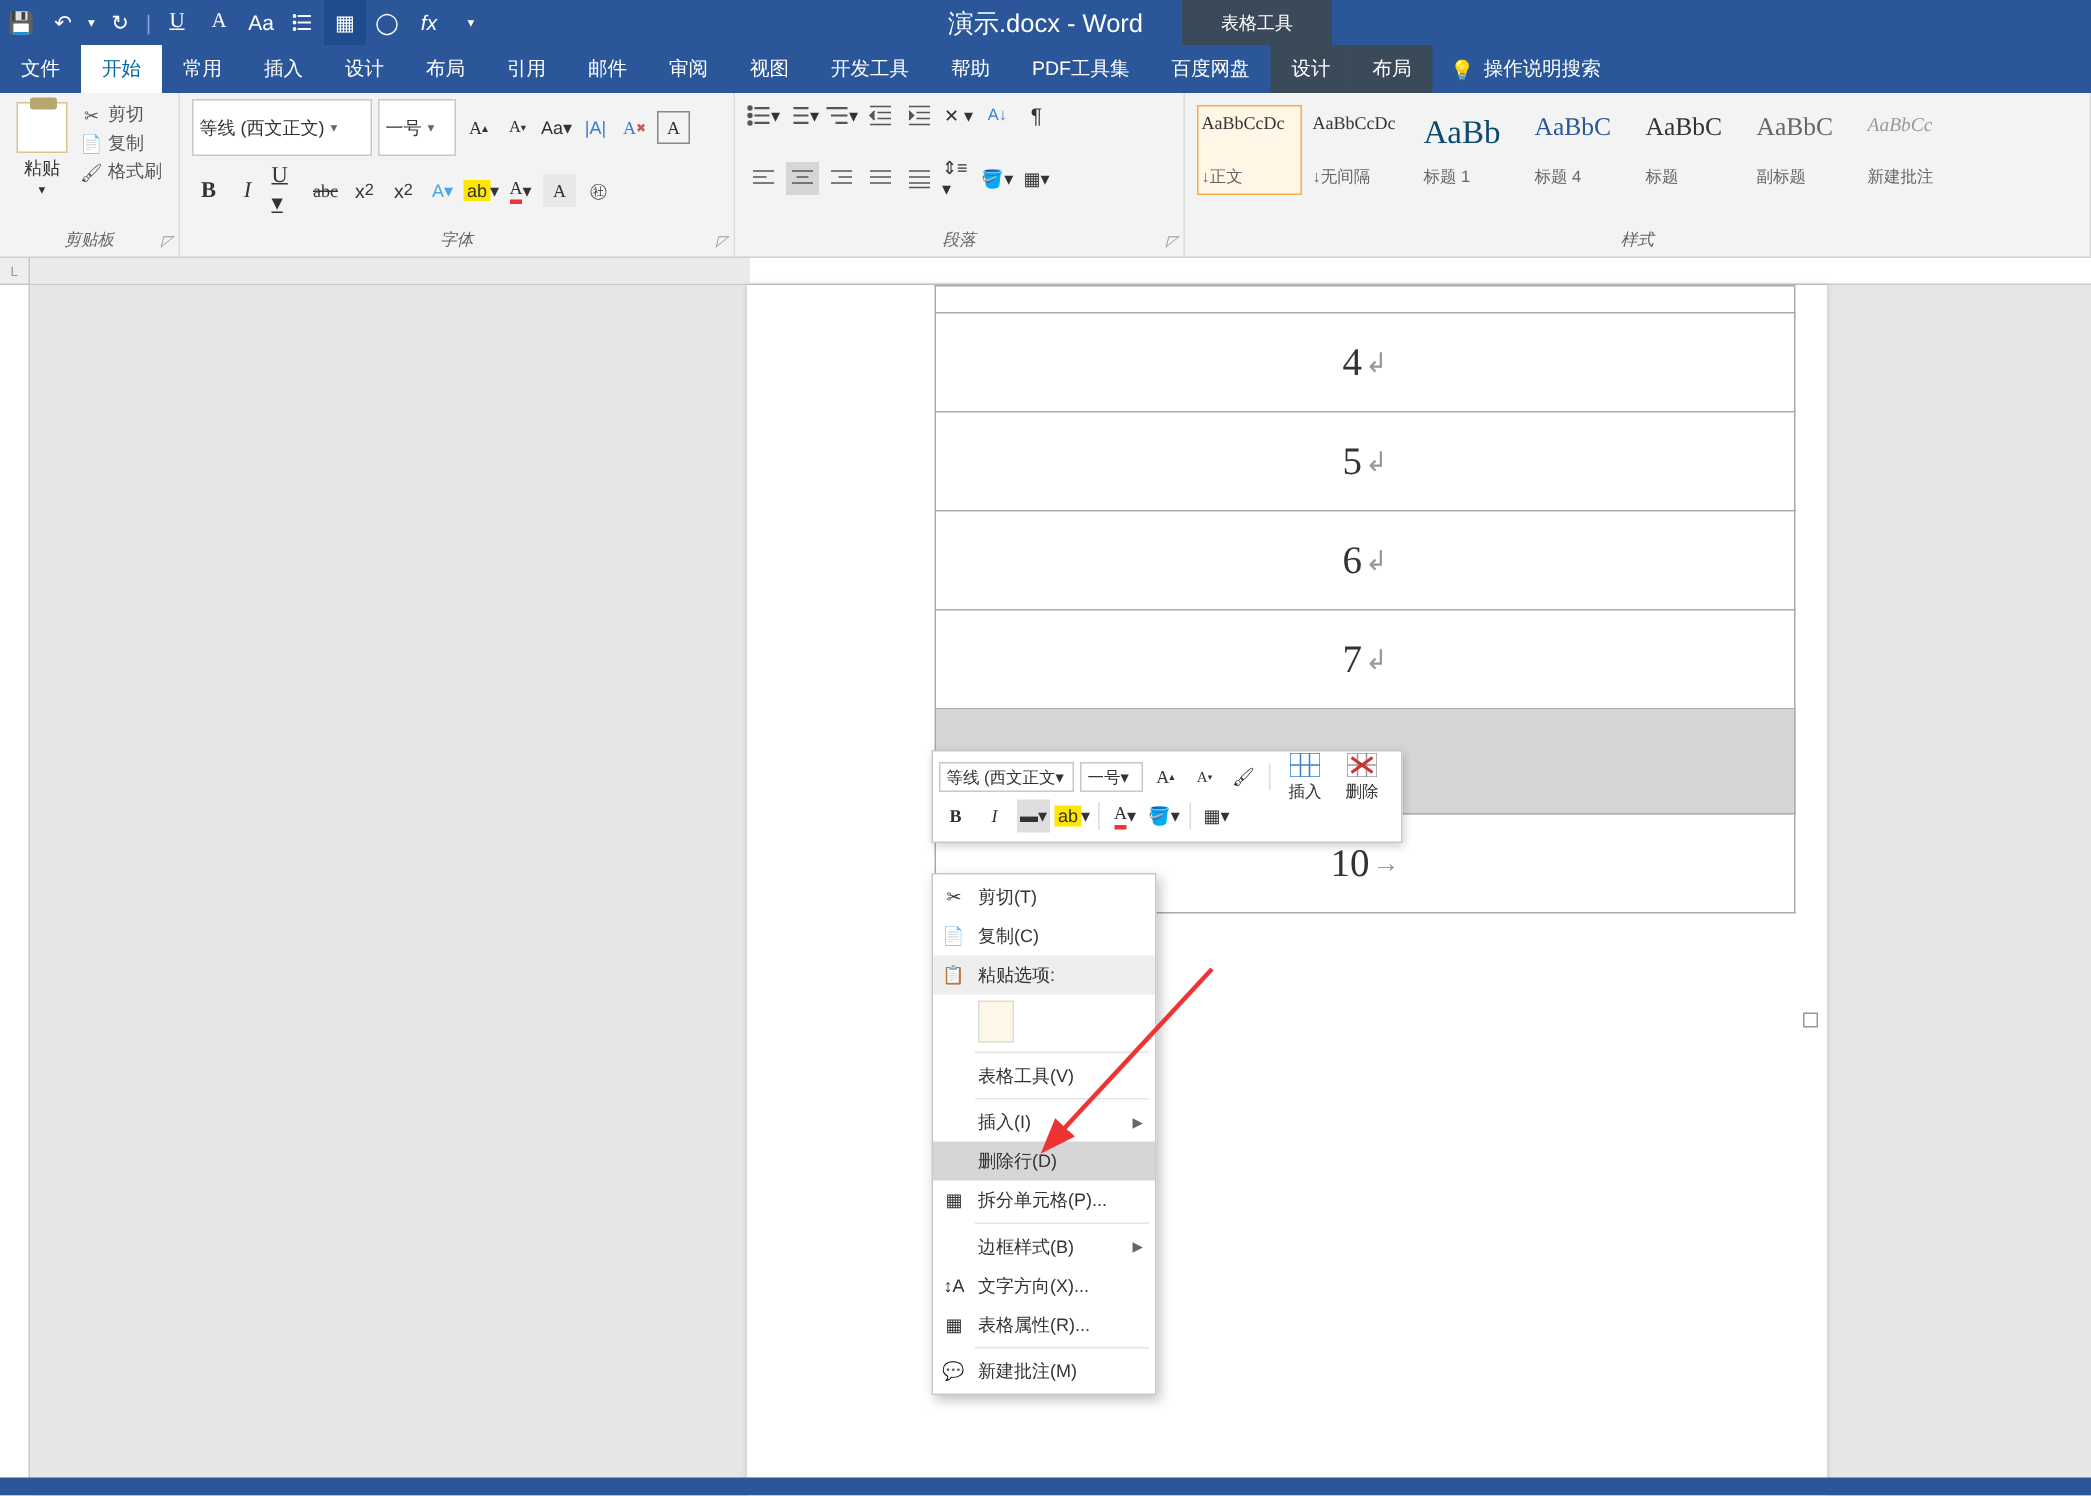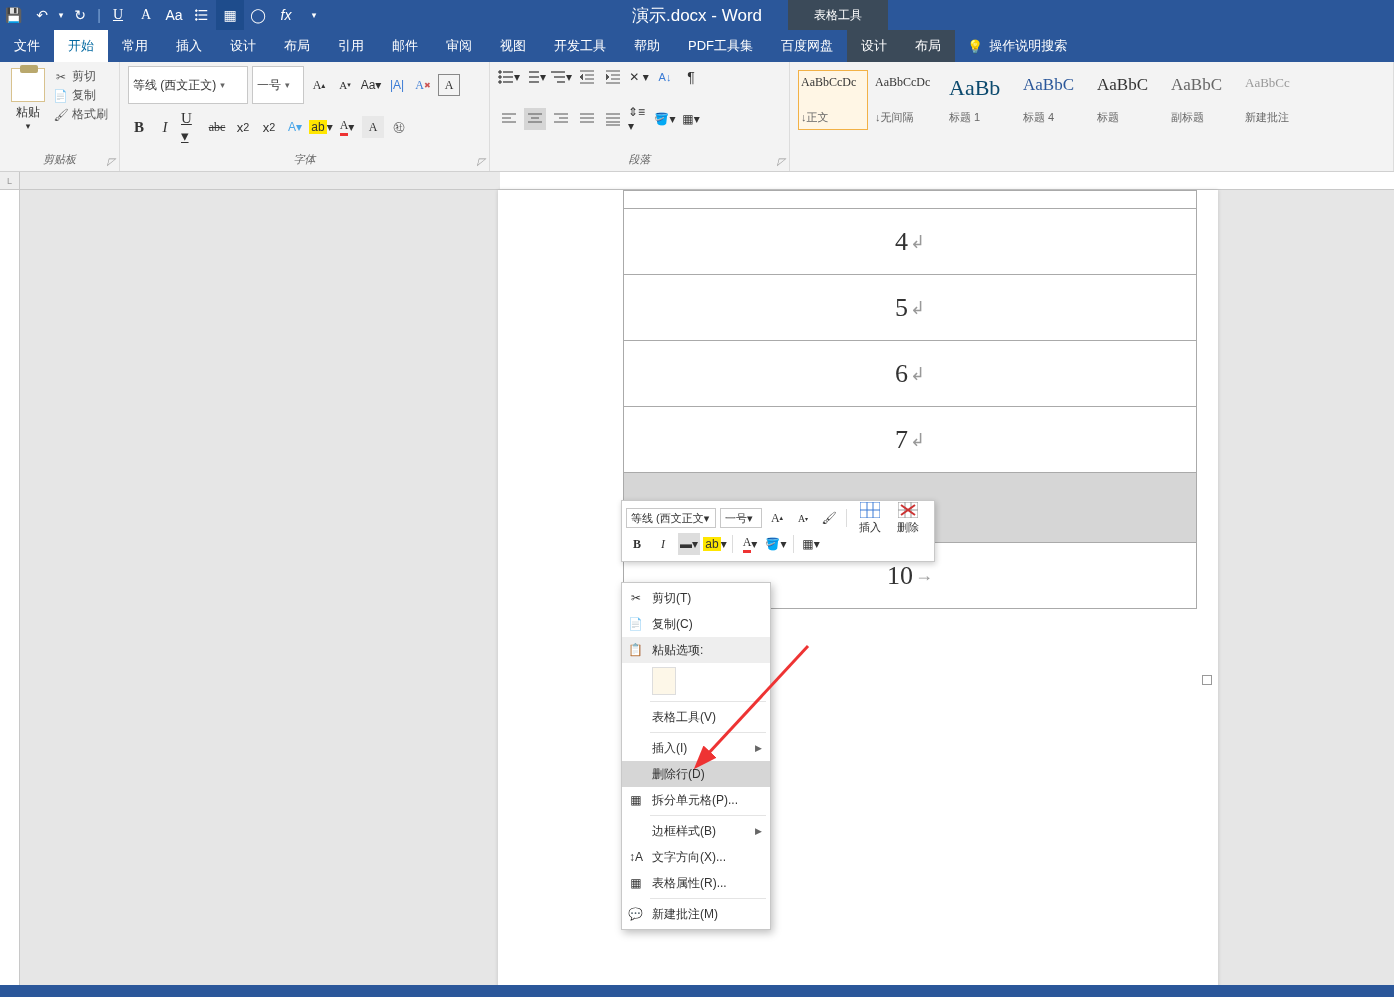--- a/index.html
+++ b/index.html
@@ -327,24 +327,25 @@
         </div>
       <div class="style-item">
           <span class="style-prev" style="font-size:17px;">AaBbC</span>
           <span class="style-lbl">标题</span>
         </div>
       <div class="style-item">
           <span class="style-prev" style="font-size:17px;color:#666;">AaBbC</span>
           <span class="style-lbl">副标题</span>
         </div>
       <div class="style-item">
-          <span class="style-prev" style="font-size:13px;color:#999;">AaBbCc</span>
+          <span class="style-prev" style="font-size:13px;font-style:italic;color:#999;">AaBbCc</span>
           <span class="style-lbl">新建批注</span>
         </div>
     </div>
+    <div class="group-name"><span>样式</span></div>
   </div>
 </div>
 
 <div class="ruler-corner">L</div>
 <div class="ruler-h">
     <div class="shade"></div>
   </div>
 <div class="ruler-v"></div>
 
 <div class="doc-area">

